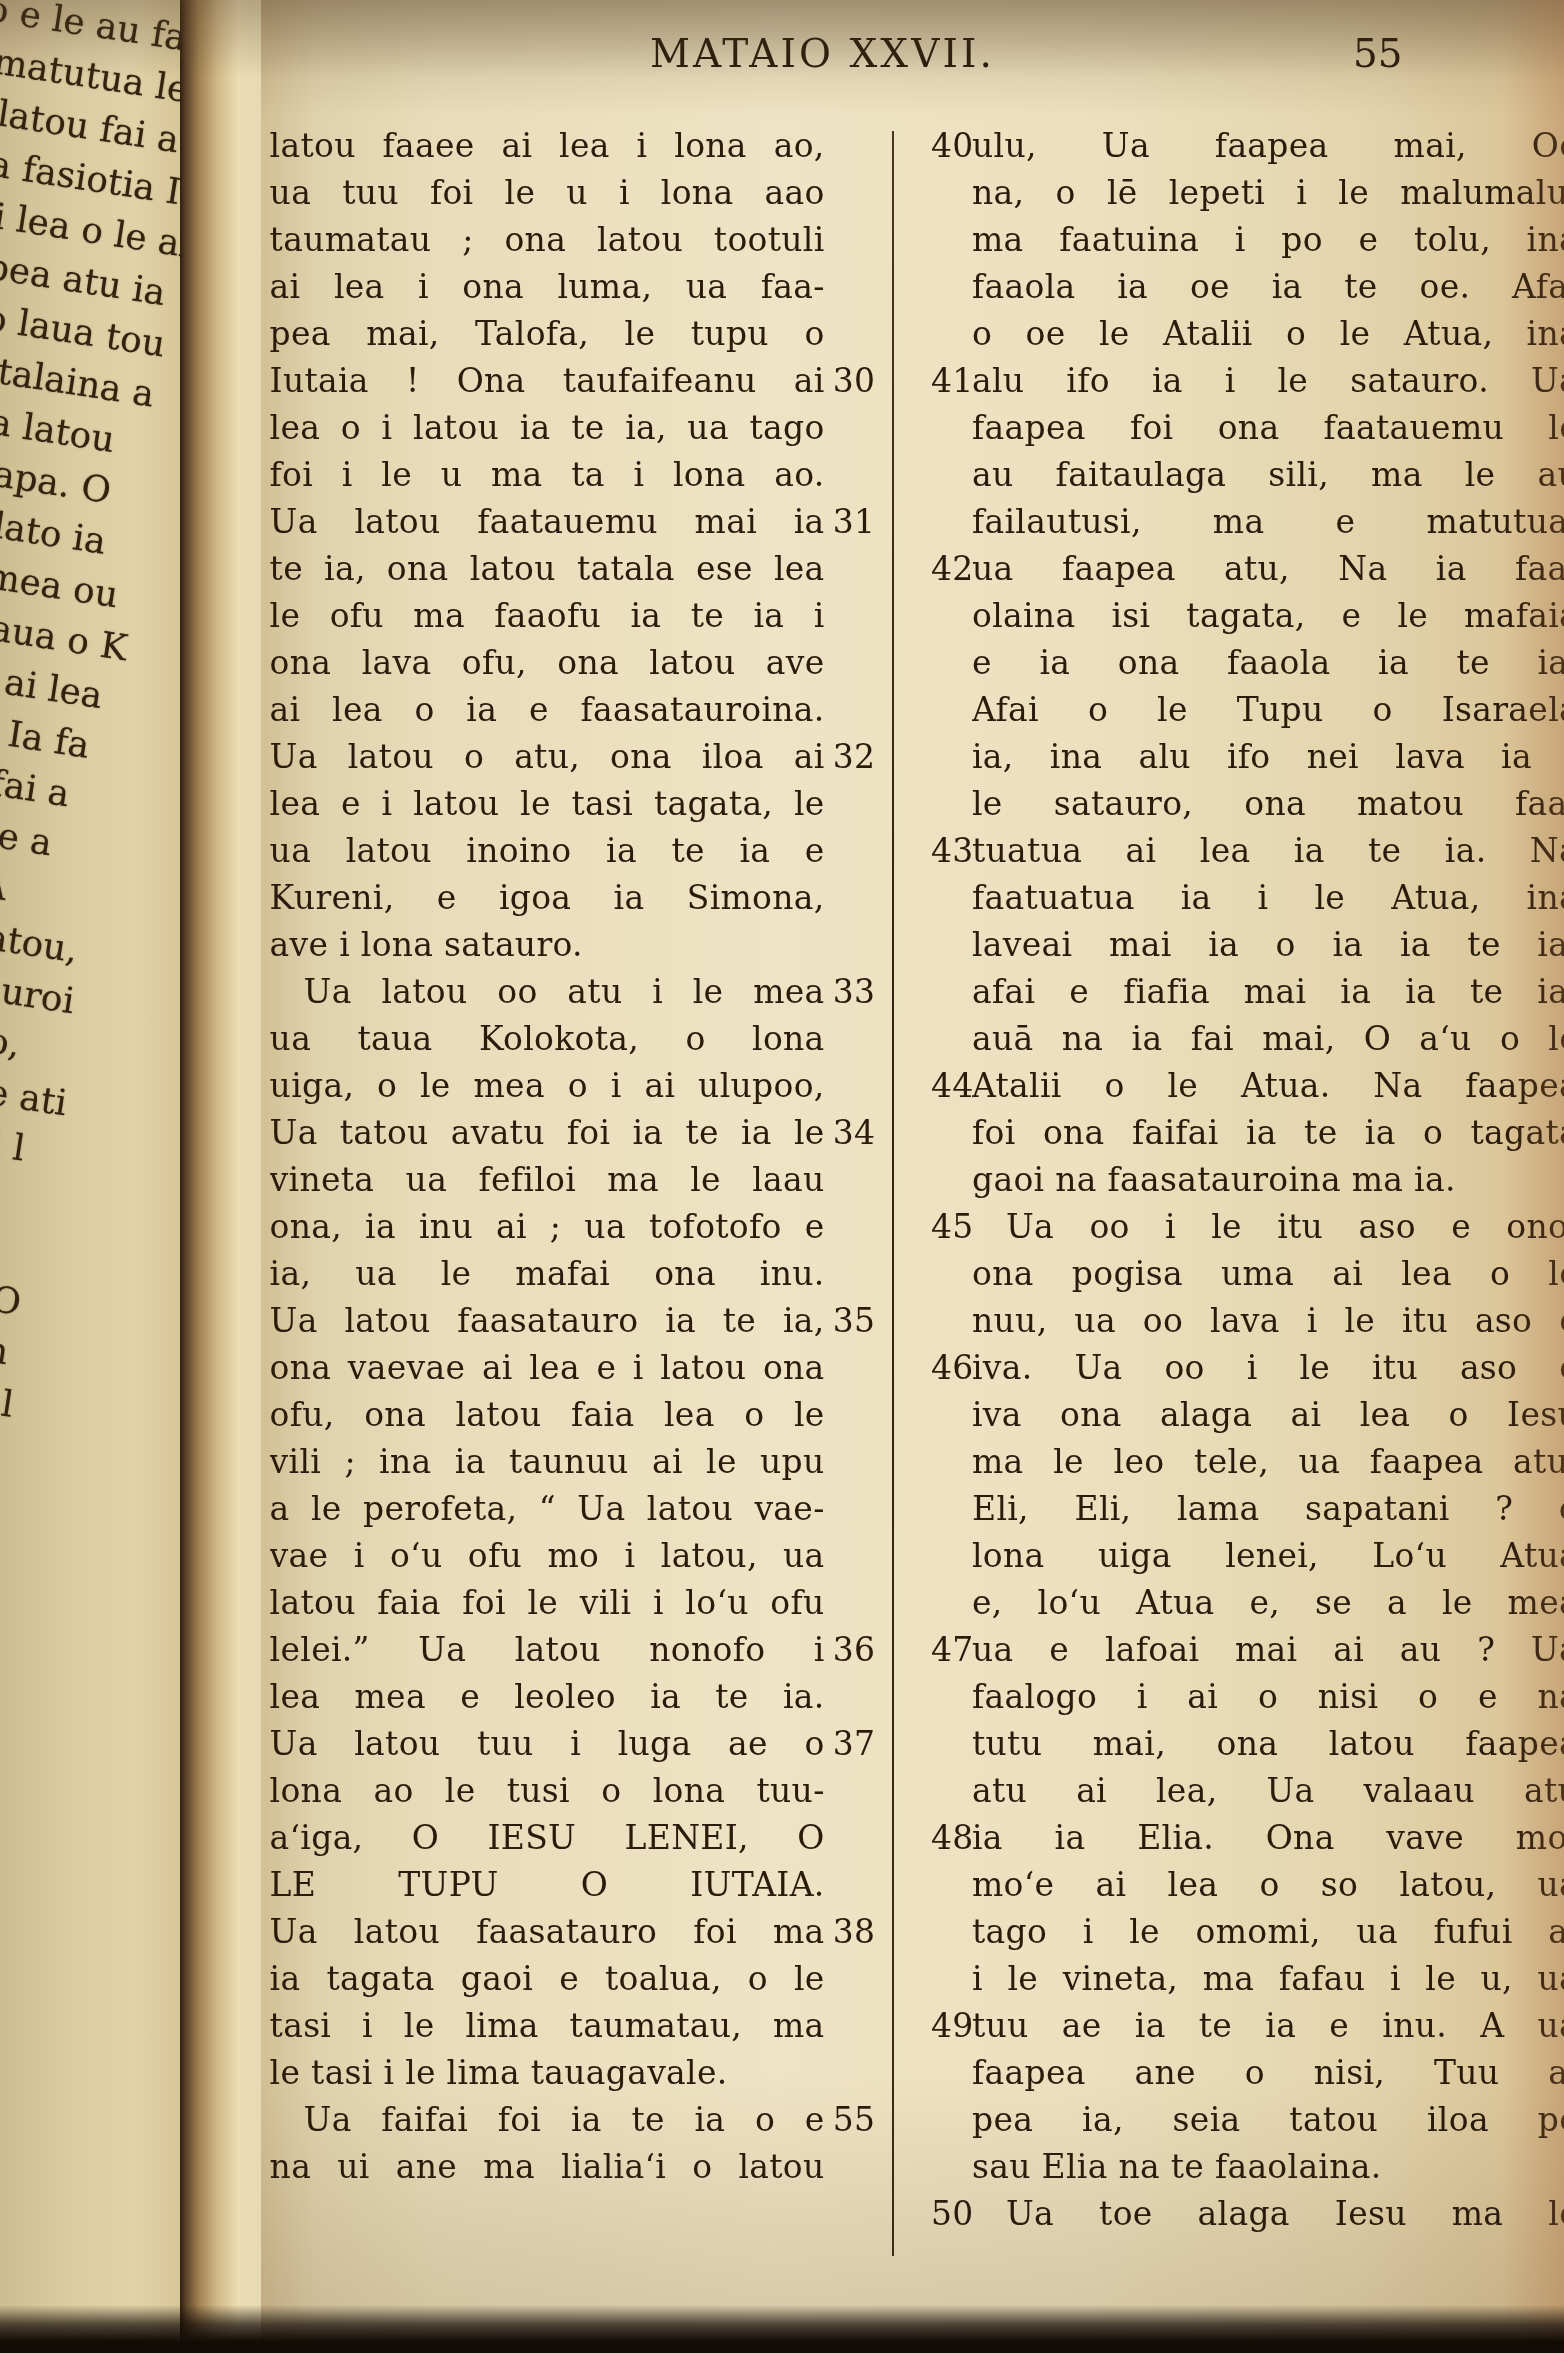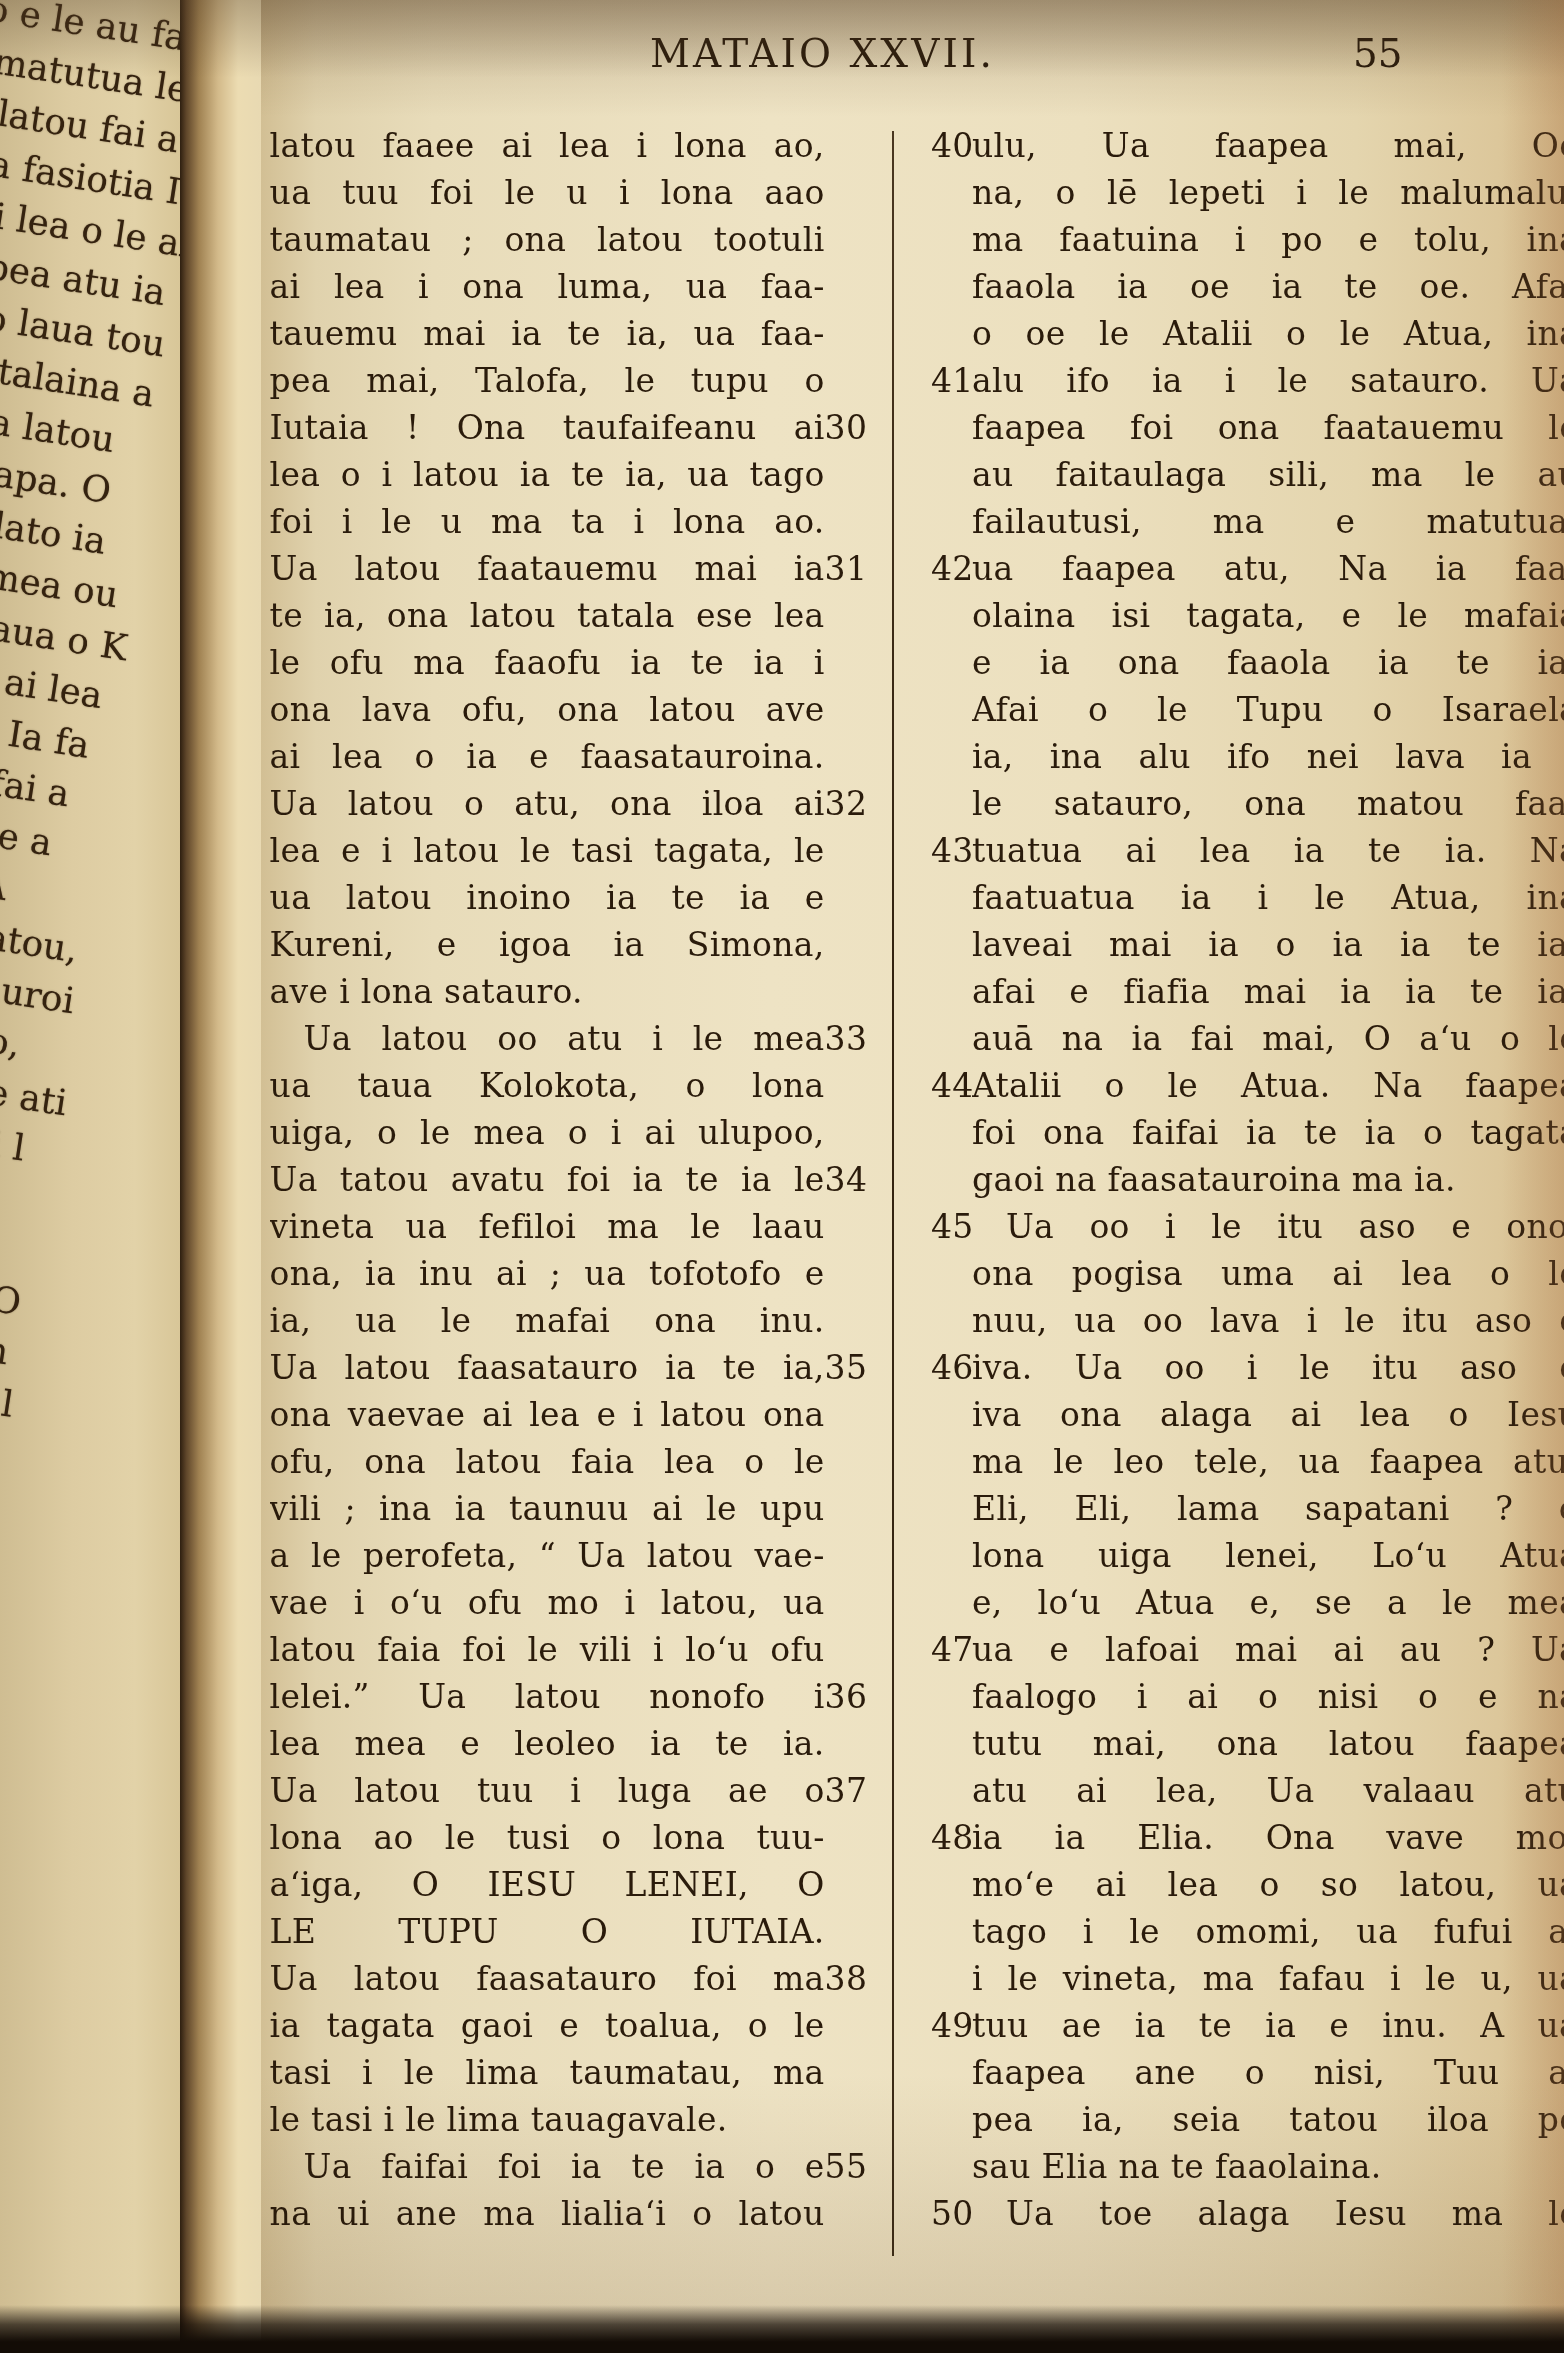--- a/index.html
+++ b/index.html
@@ -37,21 +37,21 @@
   .column-divider{position:absolute;left:631px;top:131px;width:2.3px;height:2125px;
                   background:linear-gradient(180deg,#4a3720,#32220f 40%,#3c2b16);}
 
   .columns{position:absolute;top:122px;left:0;width:100%;font-size:33px;
            line-height:47px;letter-spacing:0.3px;}
   .col-left{position:absolute;left:8.6px;width:614px;}
   .col-right{position:absolute;left:670px;width:648px;}
 
   .vline{display:flex;height:47px;}
   .lt{flex:1;text-align:justify;text-align-last:justify;overflow:hidden;white-space:nowrap;}
-  .ln{width:59px;text-align:left;}
+  .ln{width:59px;text-align:center;}
   .rn{width:41px;}
   .rt{flex:1;text-align:justify;text-align-last:justify;overflow:hidden;white-space:nowrap;}
   .vline.end .lt,.vline.end .rt{text-align-last:left;}
   .vline.indent .lt,.vline.indent .rt{text-indent:34px;}
 
   
   .top-shade{position:absolute;top:0;left:0;width:100%;height:78px;pointer-events:none;
              background:linear-gradient(180deg,rgba(82,60,36,.35),rgba(82,60,36,0));}
   .right-shade{position:absolute;top:0;right:0;width:63px;height:100%;pointer-events:none;
                background:linear-gradient(270deg,rgba(160,106,62,.30),rgba(160,106,62,0));}
@@ -179,24 +179,20 @@
           <div class="vline">
             <div class="lt">taumatau ; ona latou tootuli</div>
             <div class="ln"></div>
           </div>
 
           <div class="vline">
             <div class="lt">ai lea i ona luma, ua faa-</div>
             <div class="ln"></div>
           </div>
 
-          <div class="vline">
-            <div class="lt">tauemu mai ia te ia, ua faa-</div>
-            <div class="ln"></div>
-          </div>
 
           <div class="vline">
             <div class="lt">pea mai, Talofa, le tupu o</div>
             <div class="ln"></div>
           </div>
 
           <div class="vline">
             <div class="lt">Iutaia !  Ona taufaifeanu ai</div>
             <div class="ln">30</div>
           </div>

